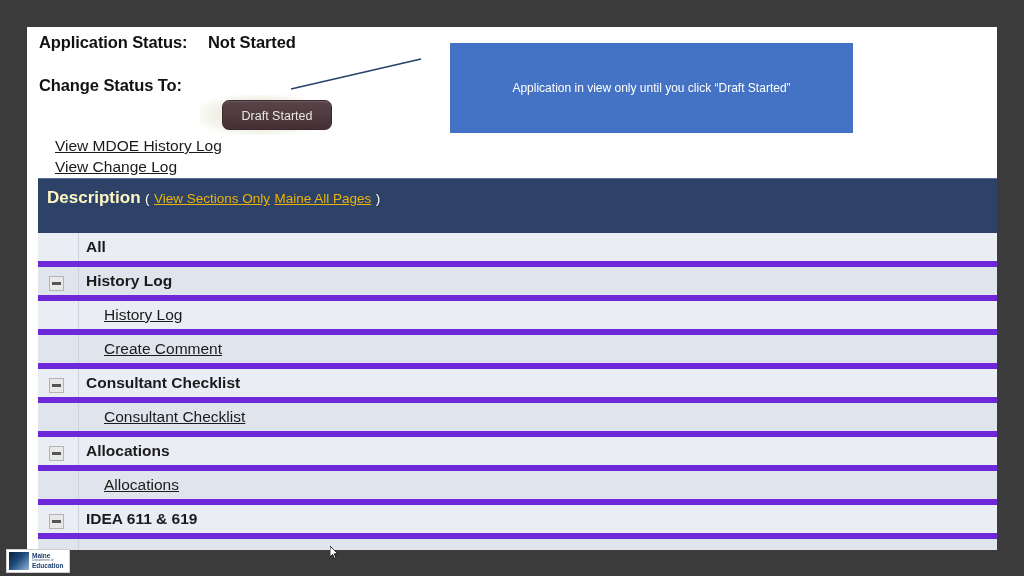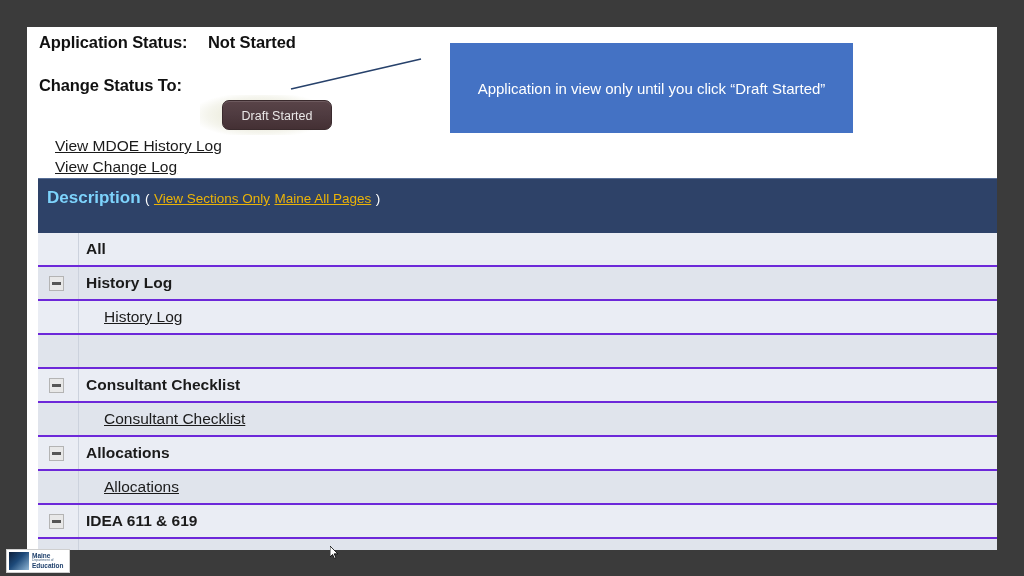--- a/index.html
+++ b/index.html
@@ -99,21 +99,21 @@
     background: #4472c4;
     display: flex;
     align-items: center;
     justify-content: center;
     text-align: center;
     box-sizing: border-box;
     padding: 4px 18px;
   }
   #callout-text {
     color: #ffffff;
-    font-size: 15px;
+    font-size: 12px;
     line-height: 25px;
   }
 
   
   .view-link {
     position: absolute;
     left: 28px;
     font-size: 15.5px;
     color: #1b1b1b;
     text-decoration: underline;
@@ -132,21 +132,21 @@
     height: 55px;
     background: #2e4268;
     border-top: 1px solid #566d96;
     box-sizing: border-box;
     padding: 9px 0 0 9px;
     white-space: nowrap;
   }
   #desc-title {
     font-size: 17px;
     font-weight: bold;
-    color: #7dd3fc;
+    color: #fef9c3;
   }
   .desc-paren {
     font-size: 13.5px;
     color: #ffffff;
   }
   .desc-link {
     font-size: 13.5px;
     color: #eab308;
     text-decoration: underline;
     cursor: pointer;
@@ -156,21 +156,21 @@
   #tree-table {
     position: absolute;
     left: 11px;
     top: 206px;
     right: 0;
     bottom: 0;
   }
   .tree-row {
     position: relative;
     height: 34px;
-    border-bottom: 2px solid #6d28d9;
+    border-bottom: 6px solid #6d28d9;
     box-sizing: border-box;
   }
   .tree-row.shade-a { background: #eaedf4; }
   .tree-row.shade-b { background: #e0e4ec; }
 
   .tree-toggle-cell {
     position: absolute;
     left: 0;
     top: 0;
     width: 41px;
@@ -304,20 +304,21 @@
             <div class="toggle-icon"></div>
           </div>
           <div class="tree-label level-0">History Log</div>
         </div>
         <div class="tree-row shade-a">
           <div class="tree-toggle-cell"></div>
           <div class="tree-label level-1">History Log</div>
         </div>
         <div class="tree-row shade-b">
           <div class="tree-toggle-cell"></div>
+          <div class="tree-label level-1">Create Comment</div>
         </div>
         <div class="tree-row shade-a">
           <div class="tree-toggle-cell">
             <div class="toggle-icon"></div>
           </div>
           <div class="tree-label level-0">Consultant Checklist</div>
         </div>
         <div class="tree-row shade-b">
           <div class="tree-toggle-cell"></div>
           <div class="tree-label level-1">Consultant Checklist</div>

